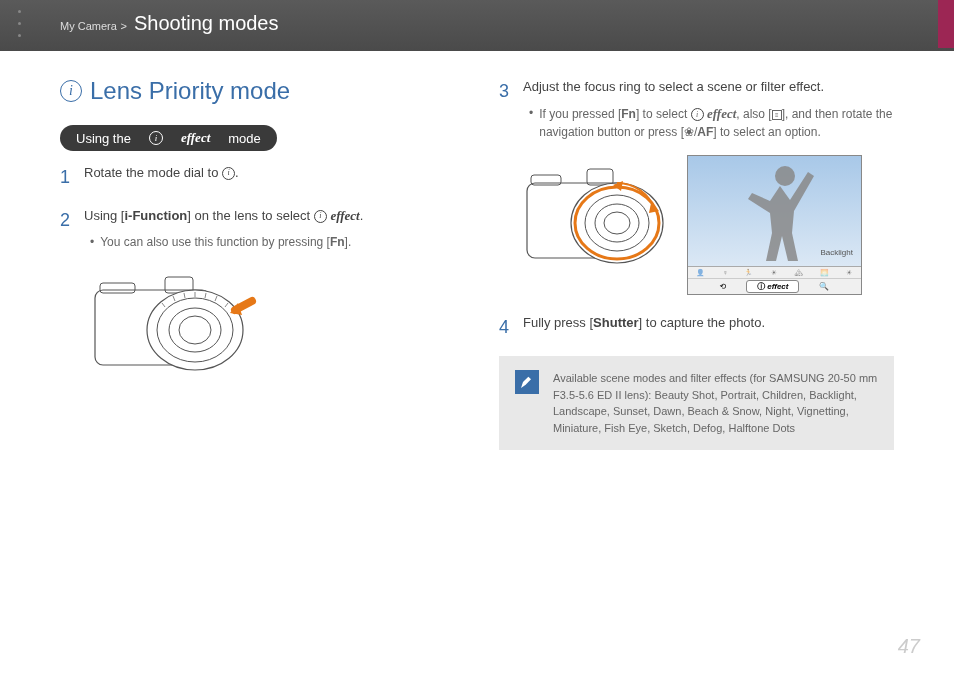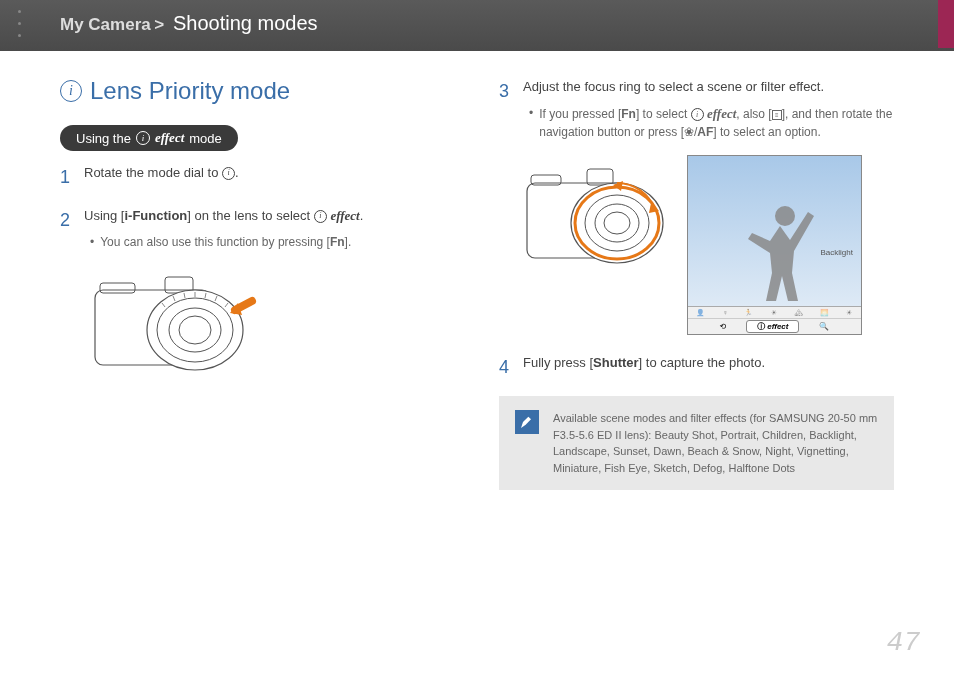--- a/index.html
+++ b/index.html
@@ -1,54 +1,54 @@
 <!DOCTYPE html>
 <html><head>
 <meta charset="utf-8">
 <style>
 * { margin: 0; padding: 0; box-sizing: border-box; }
 body { width: 954px; height: 676px; background: #fff; font-family: Arial, Helvetica, sans-serif; position: relative; overflow: hidden; }
 .header { background: linear-gradient(to bottom, #5a5a5a 0%, #4a4a4a 100%); color: #fff; padding: 12px 30px 16px 60px; font-size: 13px; position: relative; }
-.header .breadcrumb { font-size: 17px; font-weight: 700; color: #ddd; }
+.header .breadcrumb { font-size: 11px; font-weight: 400; color: #ddd; }
 .header .title { font-size: 20px; font-weight: 400; display: inline; margin-left: 4px; }
 .accent-bar { position: absolute; right: 0; top: 0; width: 16px; height: 48px; background: #9c2654; }
 .dots { position: absolute; top: 10px; left: 18px; display: flex; flex-direction: column; gap: 9px; }
 .dots span { width: 3px; height: 3px; border-radius: 50%; background: #888; display: block; }
 .content { display: flex; padding: 26px 60px 0 60px; gap: 44px; }
 .col { flex: 1; }
 .heading { color: #3a6ea8; font-size: 24px; font-weight: 400; margin-bottom: 20px; display: flex; align-items: center; gap: 8px; }
 .heading .icon-i { width: 22px; height: 22px; border: 1.5px solid #3a6ea8; border-radius: 50%; display: inline-flex; align-items: center; justify-content: center; font-style: italic; font-family: Georgia, serif; font-size: 14px; color: #3a6ea8; }
-.pill { background: #3a3a3a; color: #fff; border-radius: 14px; padding: 5px 16px; display: inline-flex; align-items: center; gap: 5px; font-size: 13px; margin-bottom: 12px; }
+.pill { background: #3a3a3a; color: #fff; border-radius: 14px; padding: 5px 16px; display: inline-flex; align-items: center; gap: 18px; font-size: 13px; margin-bottom: 12px; }
 .pill .icon-i-white { width: 14px; height: 14px; border: 1px solid #fff; border-radius: 50%; display: inline-flex; align-items: center; justify-content: center; font-style: italic; font-size: 9px; font-family: Georgia, serif; }
 .pill .effect { font-weight: bold; font-style: italic; font-family: Georgia, serif; }
 .body-text { font-size: 13px; color: #555; line-height: 1.5; margin-bottom: 18px; }
 .step { display: flex; gap: 10px; margin-bottom: 14px; font-size: 13px; color: #444; line-height: 1.6; }
 .step-num { color: #3a6ea8; font-size: 18px; font-weight: 400; min-width: 14px; font-family: 'Segoe UI', Arial; }
 .step-content { flex: 1; }
 .bullet { font-size: 12px; color: #666; margin-left: 6px; margin-top: 6px; display: flex; gap: 6px; line-height: 1.5; }
 .bullet::before { content: "•"; }
 .inline-icon-i { display: inline-flex; width: 13px; height: 13px; border: 1px solid #444; border-radius: 50%; align-items: center; justify-content: center; font-style: italic; font-size: 8px; font-family: Georgia, serif; vertical-align: middle; }
 .inline-effect { font-weight: bold; font-style: italic; font-family: Georgia, serif; font-size: 13px; }
 .fn { font-weight: bold; font-family: Arial; }
 .camera-illus { width: 200px; height: 130px; margin: 10px 0 10px 20px; }
 .camera-illus svg { width: 100%; height: 100%; }
 .right-images { display: flex; gap: 8px; margin: 10px 0 18px 20px; align-items: flex-start; }
 .camera-small { width: 160px; height: 140px; }
-.screen-preview { width: 175px; height: 180px; background: linear-gradient(to bottom, #a8c8e8 0%, #e8f0f8 100%); border: 1px solid #888; position: relative; overflow: hidden; }
+.screen-preview { width: 175px; height: 140px; background: linear-gradient(to bottom, #a8c8e8 0%, #e8f0f8 100%); border: 1px solid #888; position: relative; overflow: hidden; }
 .silhouette { position: absolute; bottom: 28px; left: 52px; width: 90px; height: 105px; }
 .backlight-label { position: absolute; top: 92px; right: 8px; font-size: 8px; color: #555; }
 .effect-bar { position: absolute; bottom: 0; left: 0; right: 0; height: 28px; background: #f0f0f0; border-top: 1px solid #aaa; display: flex; flex-direction: column; }
 .effect-bar-top { display: flex; justify-content: space-around; align-items: center; height: 12px; font-size: 7px; border-bottom: 1px solid #ccc; }
 .effect-bar-top span { opacity: 0.5; }
 .effect-bar-bottom { display: flex; align-items: center; justify-content: center; height: 16px; gap: 20px; font-size: 8px; }
 .effect-btn { background: #fff; border: 1px solid #888; border-radius: 3px; padding: 0 10px; display: flex; align-items: center; gap: 2px; font-weight: bold; font-style: italic; }
 .note-box { background: #e8e8e8; padding: 14px 16px; display: flex; gap: 14px; margin-top: 6px; justify-content: center; }
 .note-icon { width: 24px; height: 24px; background: #3a6ea8; display: flex; align-items: center; justify-content: center; flex-shrink: 0; }
 .note-text { font-size: 11px; color: #666; line-height: 1.5; }
-.page-num { position: absolute; bottom: 18px; right: 34px; font-size: 28px; color: #ccc; font-style: italic; font-family: Liberation Mono, monospace; }
+.page-num { position: absolute; bottom: 18px; right: 34px; font-size: 20px; color: #ccc; font-style: italic; font-family: Liberation Sans, sans-serif; }
 .bracket-icon { display: inline-block; border: 1px solid #666; width: 10px; height: 10px; font-size: 6px; text-align: center; line-height: 8px; vertical-align: middle; }
 </style>
 </head>
 <body>
 
 <div class="header">
   <div class="dots">
       <span></span>
       <span></span>
       <span></span>

